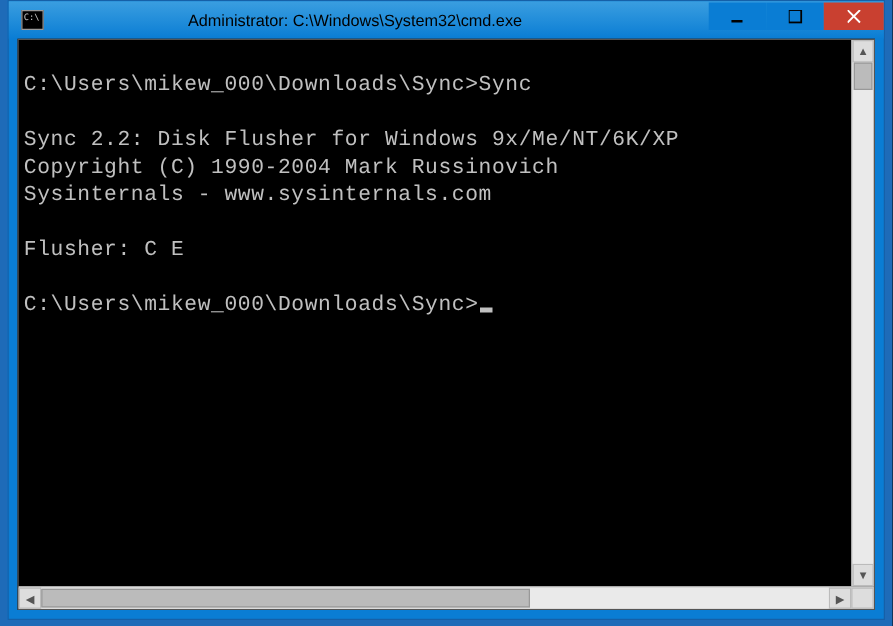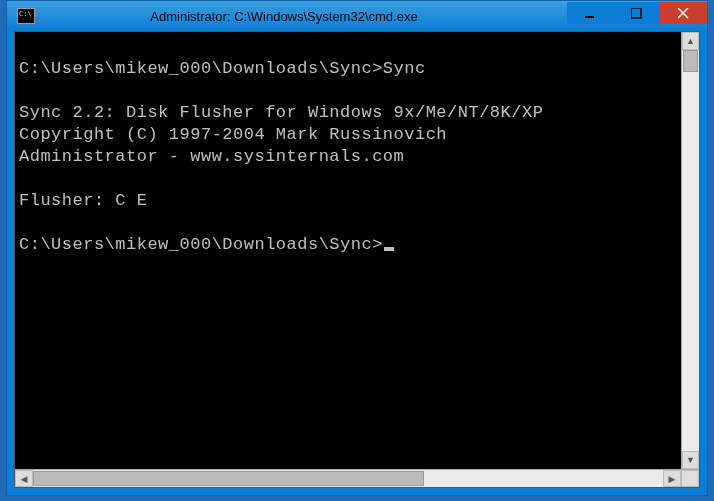--- a/index.html
+++ b/index.html
@@ -193,23 +193,23 @@
           </svg>
       </div>
     </div>
   </div>
 
   <div class="client">
     <div class="console-area">
       <div class="console"><span></span>
 <span>C:\Users\mikew_000\Downloads\Sync&gt;Sync</span>
 <span></span>
-<span>Sync 2.2: Disk Flusher for Windows 9x/Me/NT/8K/XP</span>
-<span>Copyright (C) 1997-2004 Mark Russinovich</span>
-<span>Administrator - www.sysinternals.com</span>
+<span>Sync 2.2: Disk Flusher for Windows 9x/Me/NT/6K/XP</span>
+<span>Copyright (C) 1990-2004 Mark Russinovich</span>
+<span>Sysinternals - www.sysinternals.com</span>
 <span></span>
 <span>Flusher: C E</span>
 <span></span>
 <span>C:\Users\mikew_000\Downloads\Sync&gt;</span><span class="cursor"></span></div>
       <div class="vscroll">
         <div class="arrow">▲</div>
         <div class="track">
           <div class="thumb"></div>
         </div>
         <div class="arrow">▼</div>

